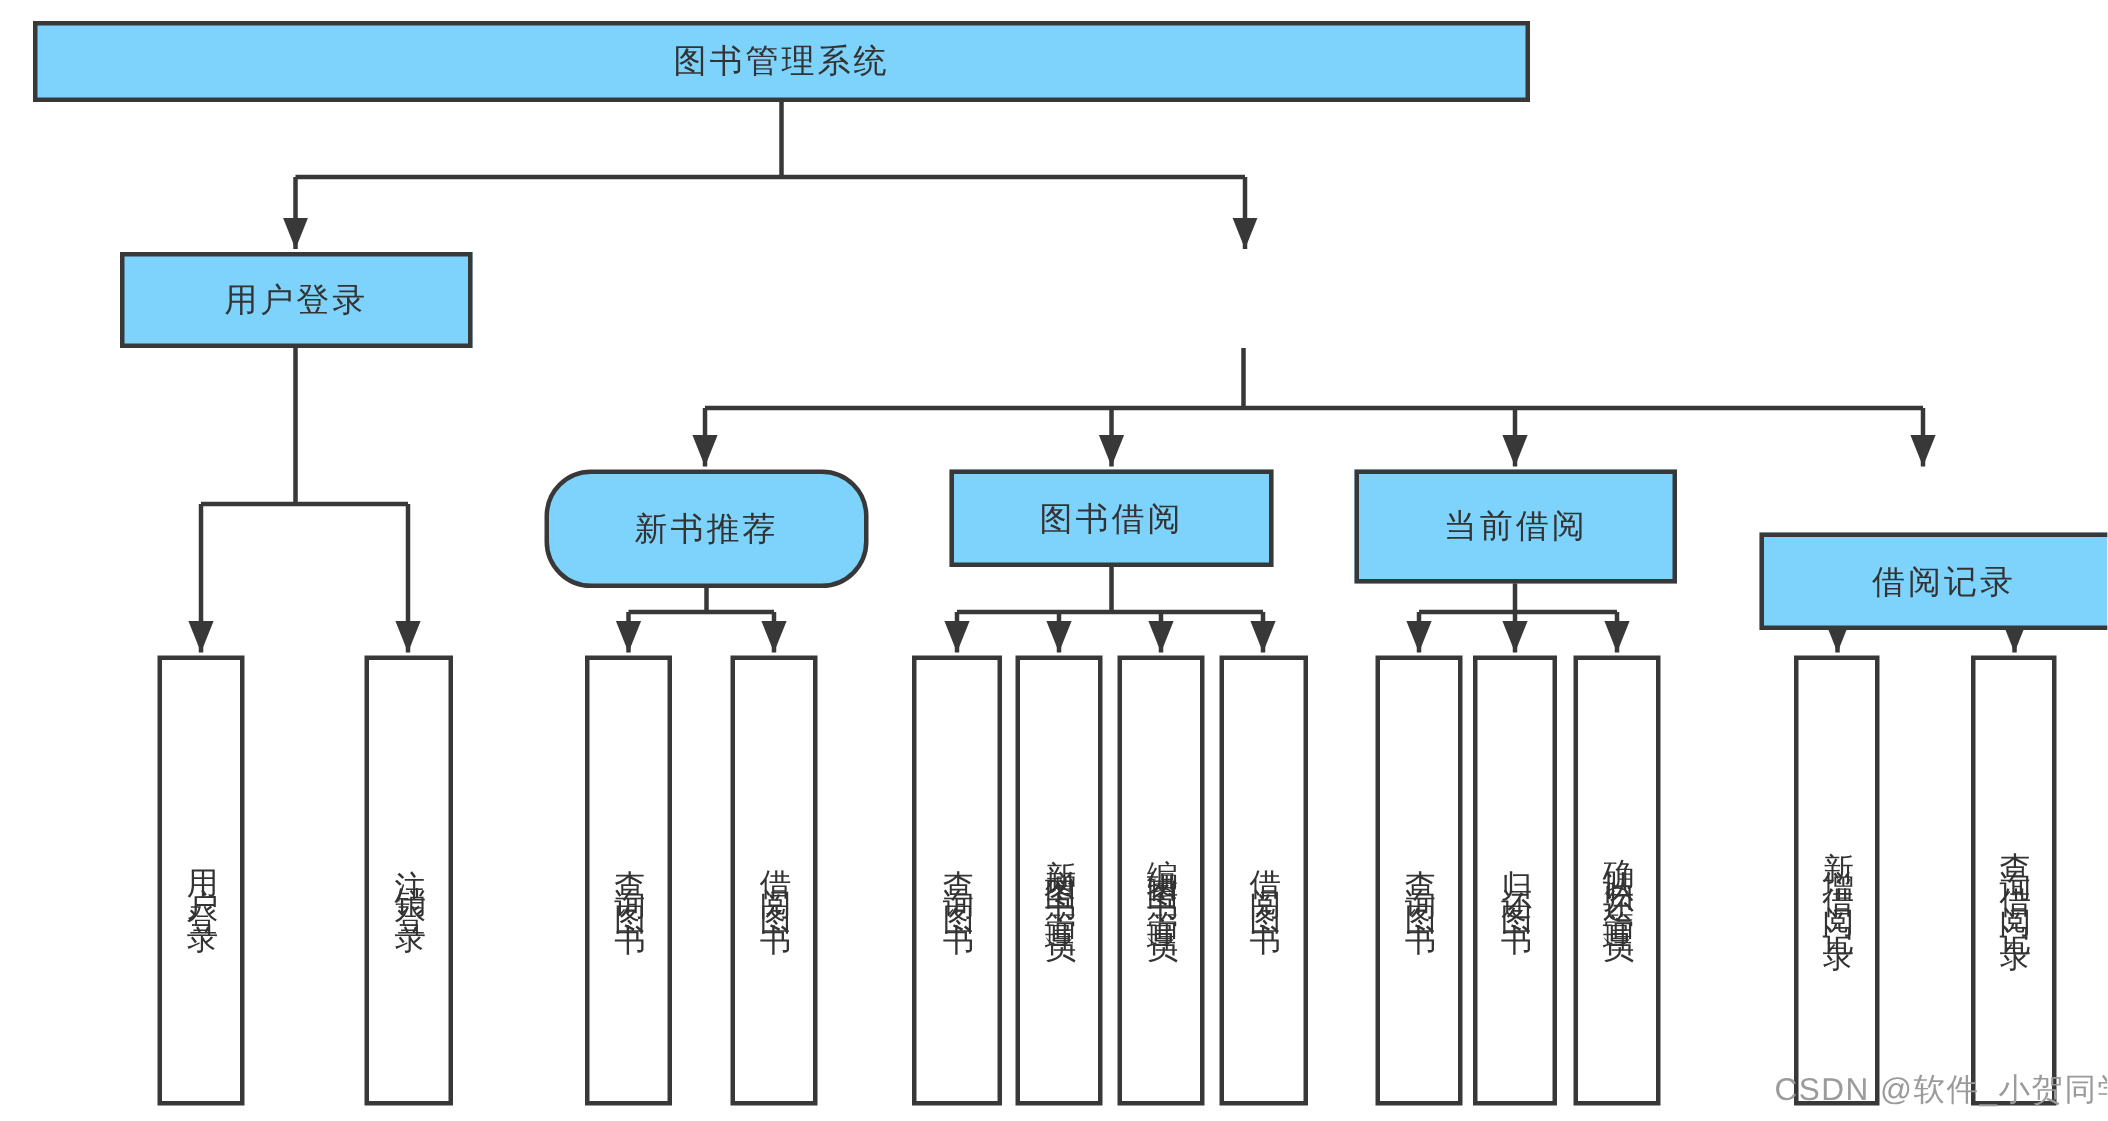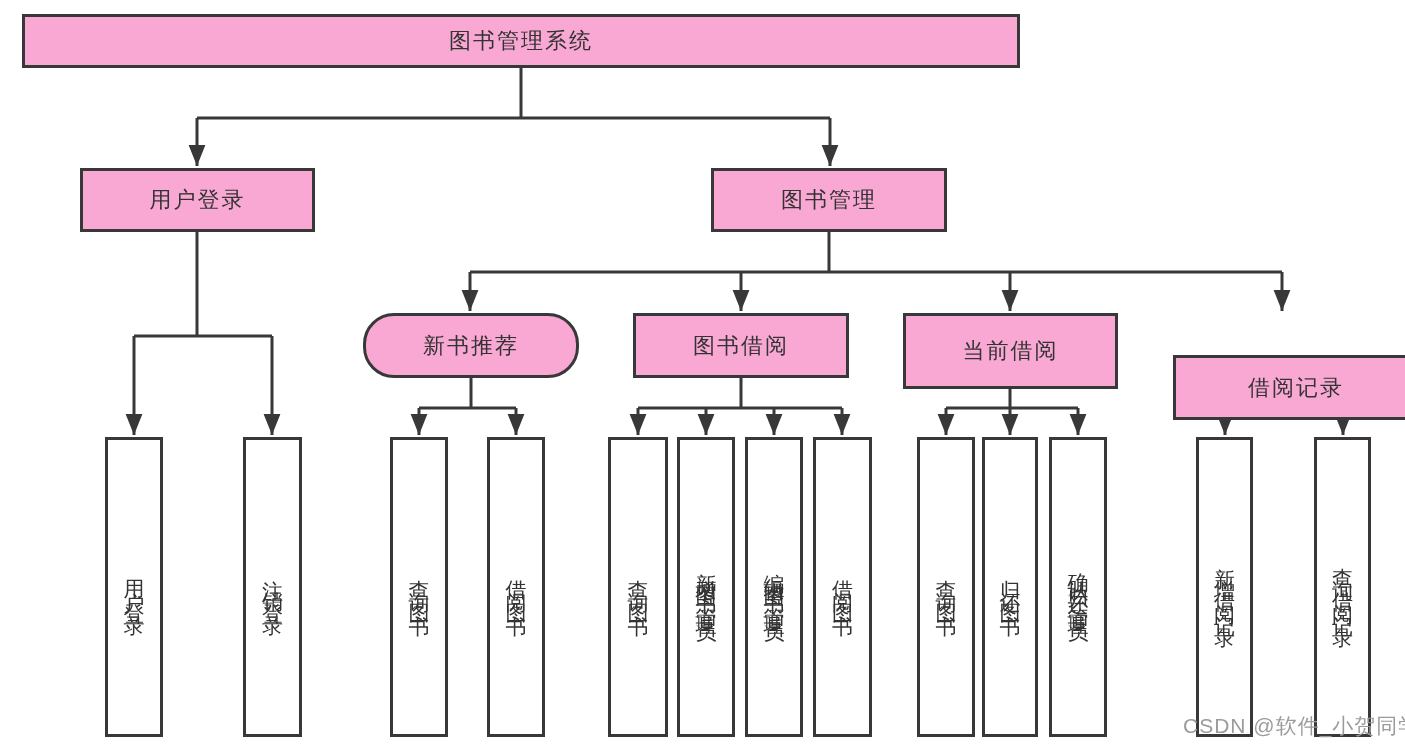--- a/index.html
+++ b/index.html
@@ -13,21 +13,21 @@
   }
   #connectors {
     position: absolute;
     left: 0; top: 0;
     pointer-events: none;
   }
   .box {
     position: absolute;
     box-sizing: border-box;
     border: 3px solid #383838;
-    background: #f9a8d4;
+    background: #7dd3fc;
     display: flex;
     align-items: center;
     justify-content: center;
     color: #333333;
     font-size: 22px;
     letter-spacing: 2px;
     z-index: 2;
   }
   .vbox {
     position: absolute;
@@ -99,23 +99,22 @@
       <path d="M1010,408 V435" marker-end="url(#arrow)"></path>
       <path d="M1078,408 V435" marker-end="url(#arrow)"></path>
       <path d="M1225,408 V435" marker-end="url(#arrow)"></path>
       <path d="M1343,408 V435" marker-end="url(#arrow)"></path>
     </g>
   </svg>
 
   <div class="box" style="left:22px; top:14px; width:998px; height:54px;">图书管理系统</div>
 
   <div class="box" style="left:80px; top:168px; width:235px; height:64px;">用户登录</div>
-  <div class="box" style="left:711px; top:168px; width:236px; height:64px;">图书管理</div>
 
-  <div class="box" style="left:363px; top:313px; width:216px; height:65px;border-radius:31px;">新书推荐</div>
+  <div class="box" style="left:363px; top:313px; width:216px; height:79px;border-radius:31px;">新书推荐</div>
   <div class="box" style="left:633px; top:313px; width:216px; height:65px;font-family:Liberation Serif, serif;">图书借阅</div>
   <div class="box" style="left:903px; top:313px; width:215px; height:76px;">当前借阅</div>
   <div class="box" style="left:1173px; top:323px; width:246px; height:65px;margin-top:32px;">借阅记录</div>
 
   <div class="vbox" style="left:105px; top:437px; width:58px; height:300px;">
     <span class="vtext v-short">用户登录</span>
   </div>
   <div class="vbox" style="left:243px; top:437px; width:59px; height:300px;">
     <span class="vtext v-short">注销登录</span>
   </div>

